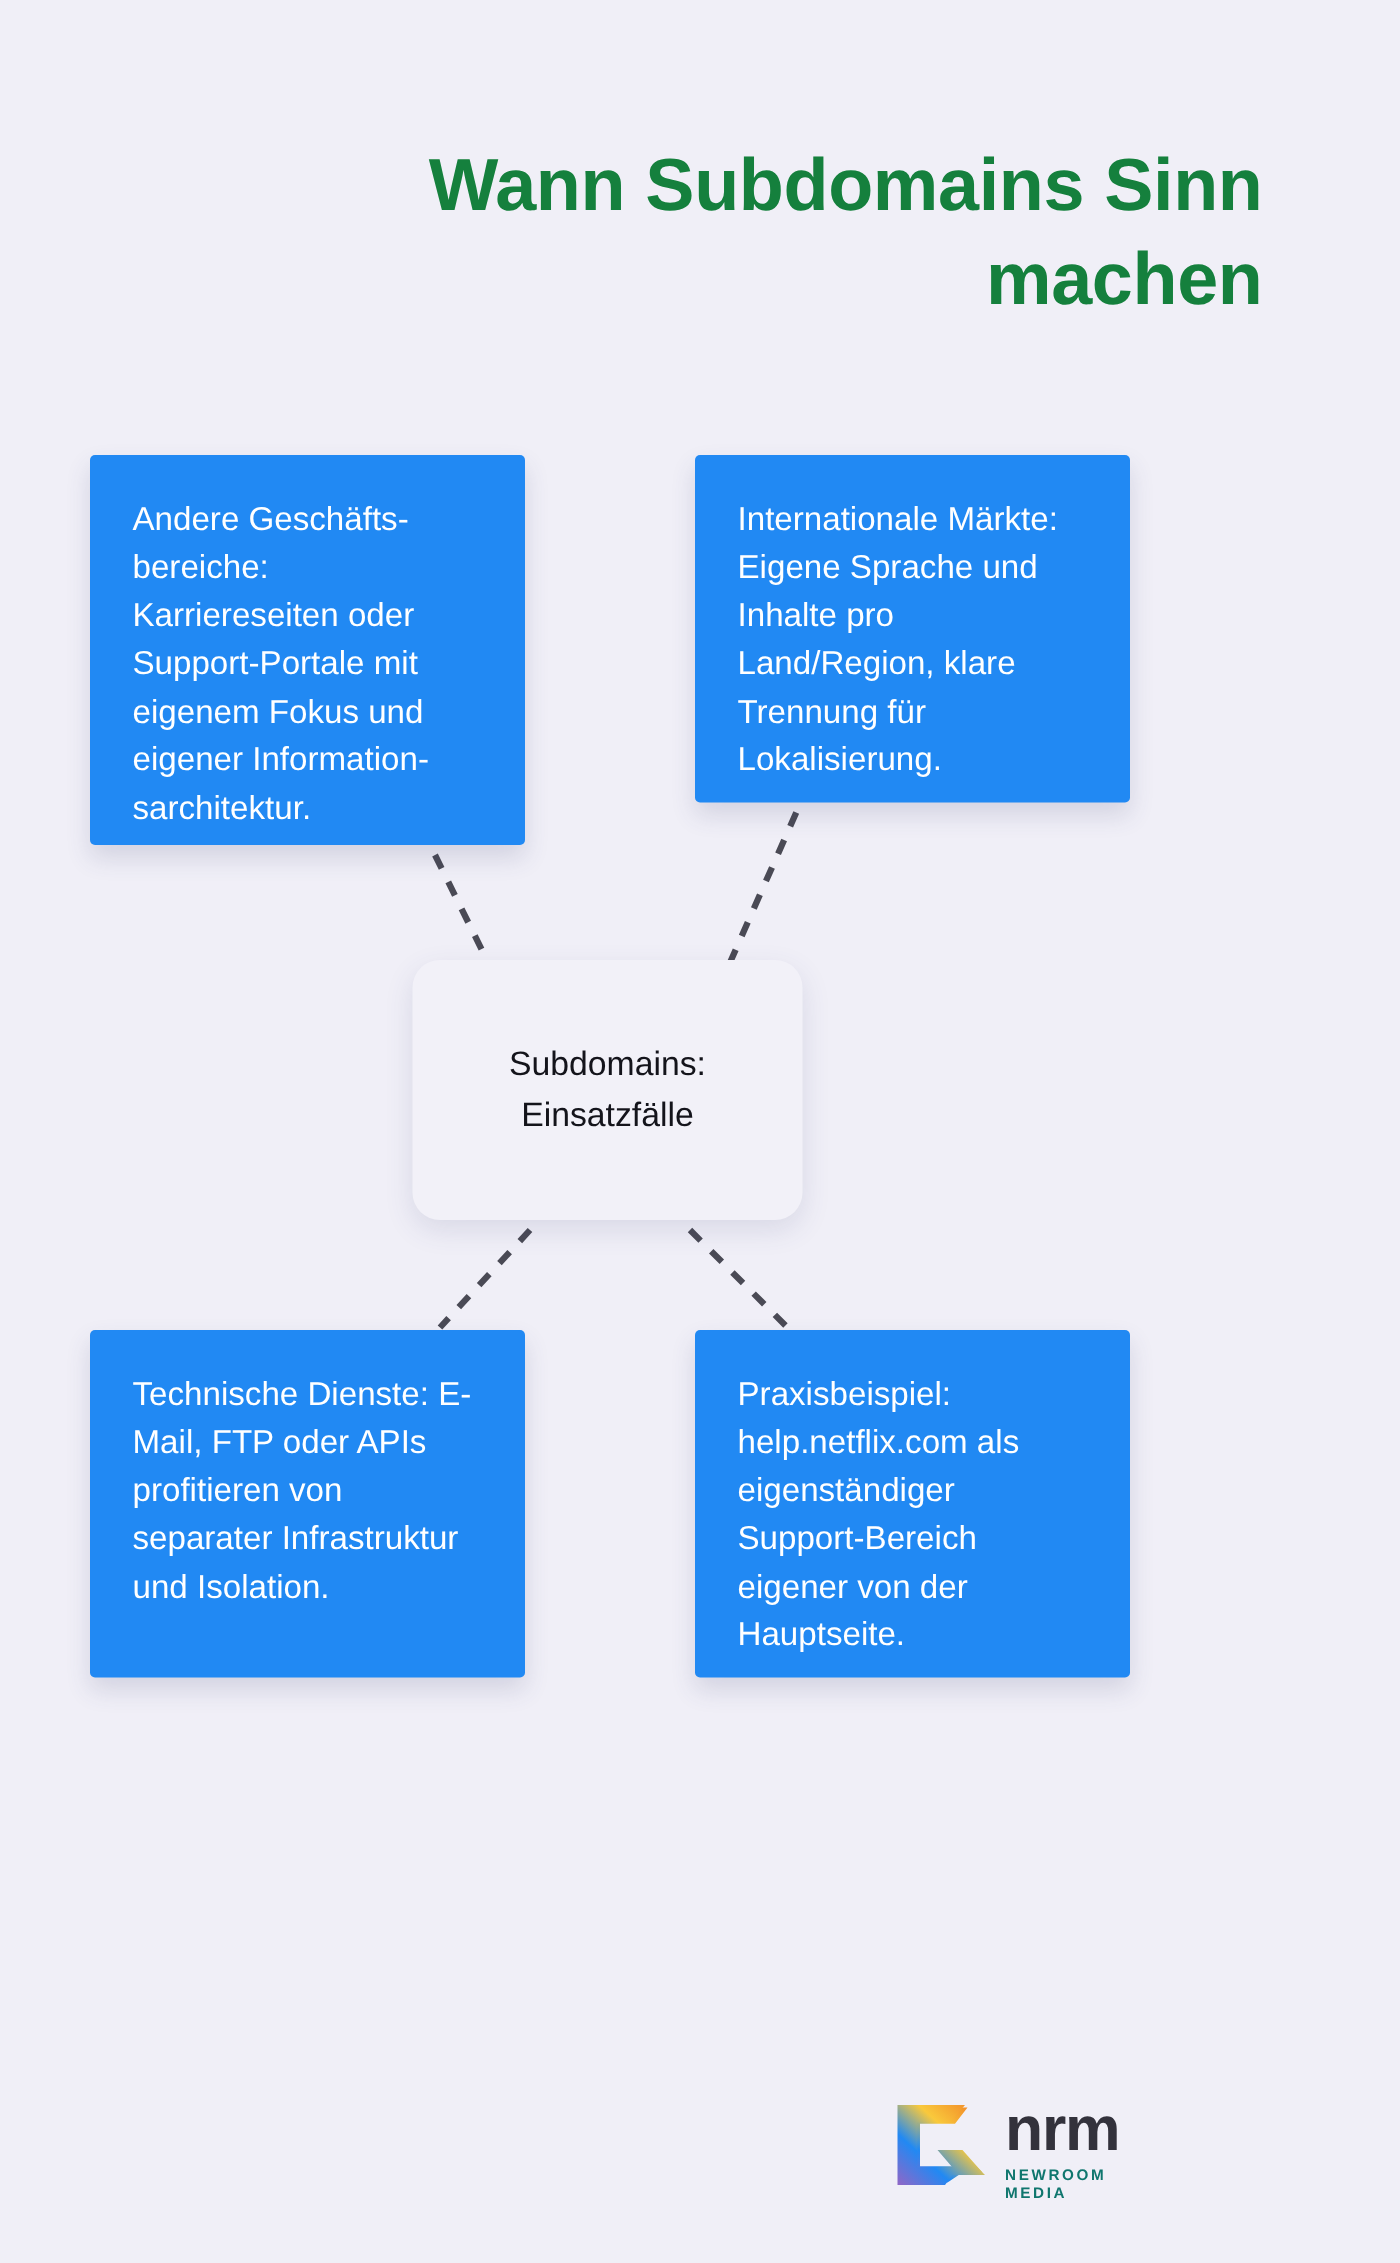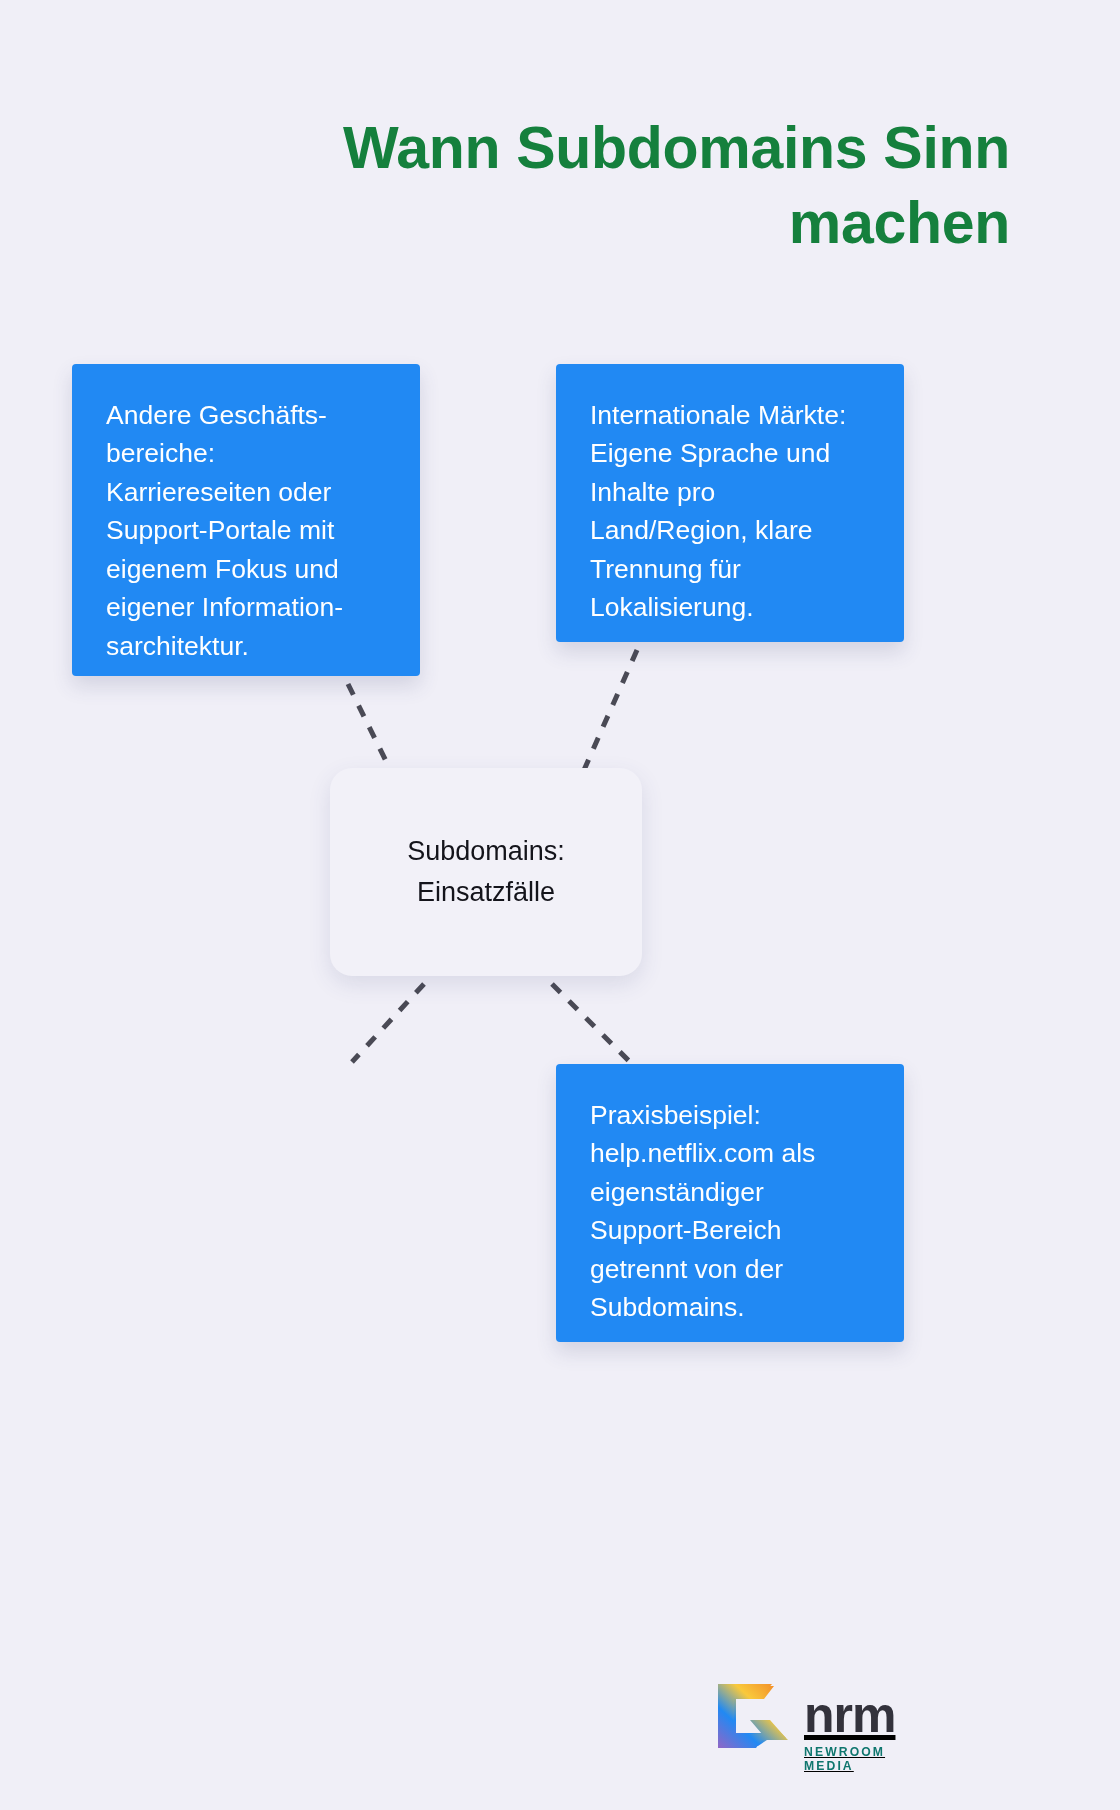--- a/index.html
+++ b/index.html
@@ -94,23 +94,22 @@
   .logo-mark {
     position: absolute;
     left: 0;
     top: 2px;
     width: 80px;
     height: 72px;
   }
   .logo-text {
     position: absolute;
     left: 92px;
-    top: 12px;
+    top: 0px;
     width: 130px;
-    text-decoration: underline;
   }
   .logo-word {
     font-size: 50px;
     font-weight: bold;
     color: #33323c;
     line-height: 1;
     letter-spacing: -1px;
   }
   .logo-sub {
     font-size: 12.2px;
@@ -135,22 +134,23 @@
   </svg>
 
   <div class="node node-blue" id="node-tl">Andere Geschäfts-bereiche: Karriereseiten oder Support-Portale mit eigenem Fokus und eigener Information-sarchitektur.</div>
 
   <div class="node node-blue" id="node-tr">Internationale Märkte: Eigene Sprache und Inhalte pro Land/Region, klare Trennung für Lokalisierung.</div>
 
   <div class="node node-center" id="node-c">
     <span>Subdomains: Einsatzfälle</span>
   </div>
 
+  <div class="node node-blue" id="node-bl">Technische Dienste: E-Mail, FTP oder APIs profitieren von separater Infrastruktur und Isolation.</div>
 
-  <div class="node node-blue" id="node-br">Praxisbeispiel: help.netflix.com als eigenständiger Support-Bereich getrennt von der Subdomains.</div>
+  <div class="node node-blue" id="node-br">Praxisbeispiel: help.netflix.com als eigenständiger Support-Bereich eigener von der Hauptseite.</div>
 
   <div class="logo">
     <svg class="logo-mark" viewBox="0 0 80 72" width="80" height="72">
       <defs>
         <linearGradient id="nrmgrad" x1="0" y1="1" x2="1" y2="0">
           <stop offset="0%" stop-color="#9166c6"></stop>
           <stop offset="32%" stop-color="#2189f3"></stop>
           <stop offset="62%" stop-color="#f9c93c"></stop>
           <stop offset="100%" stop-color="#f07c23"></stop>
         </linearGradient>

